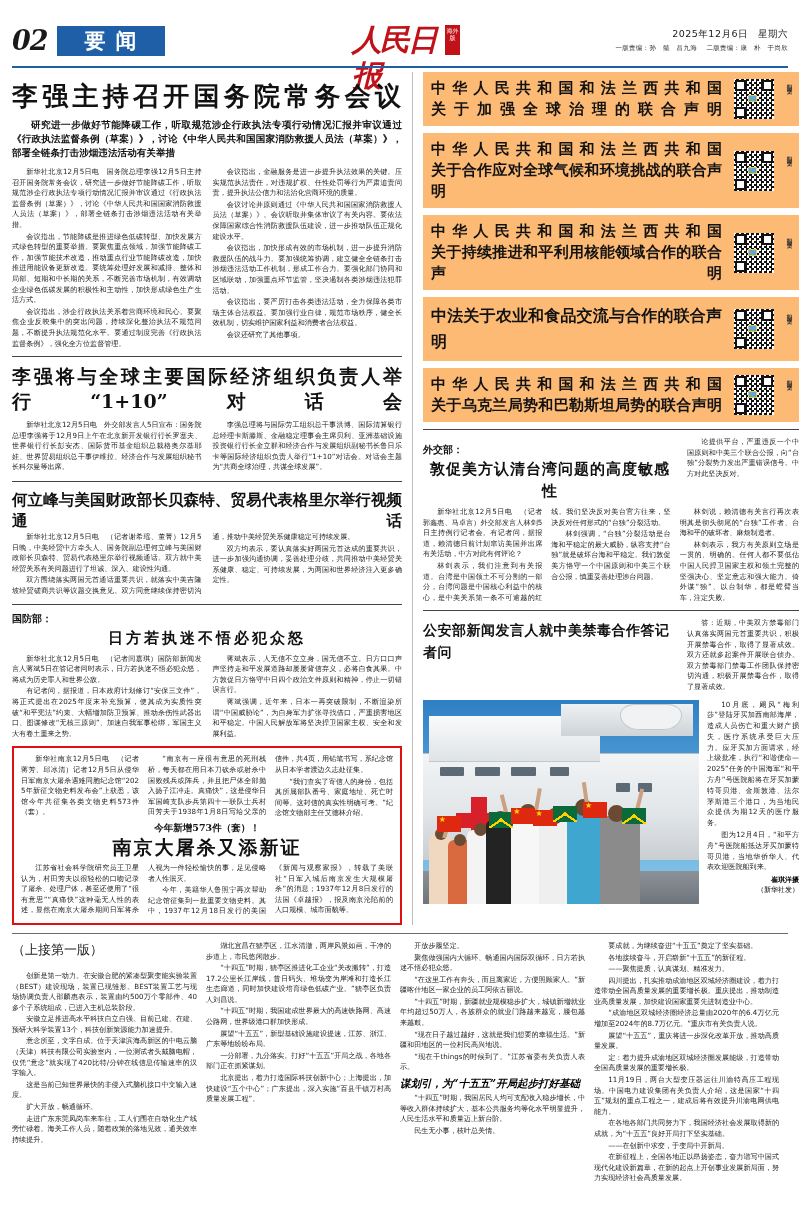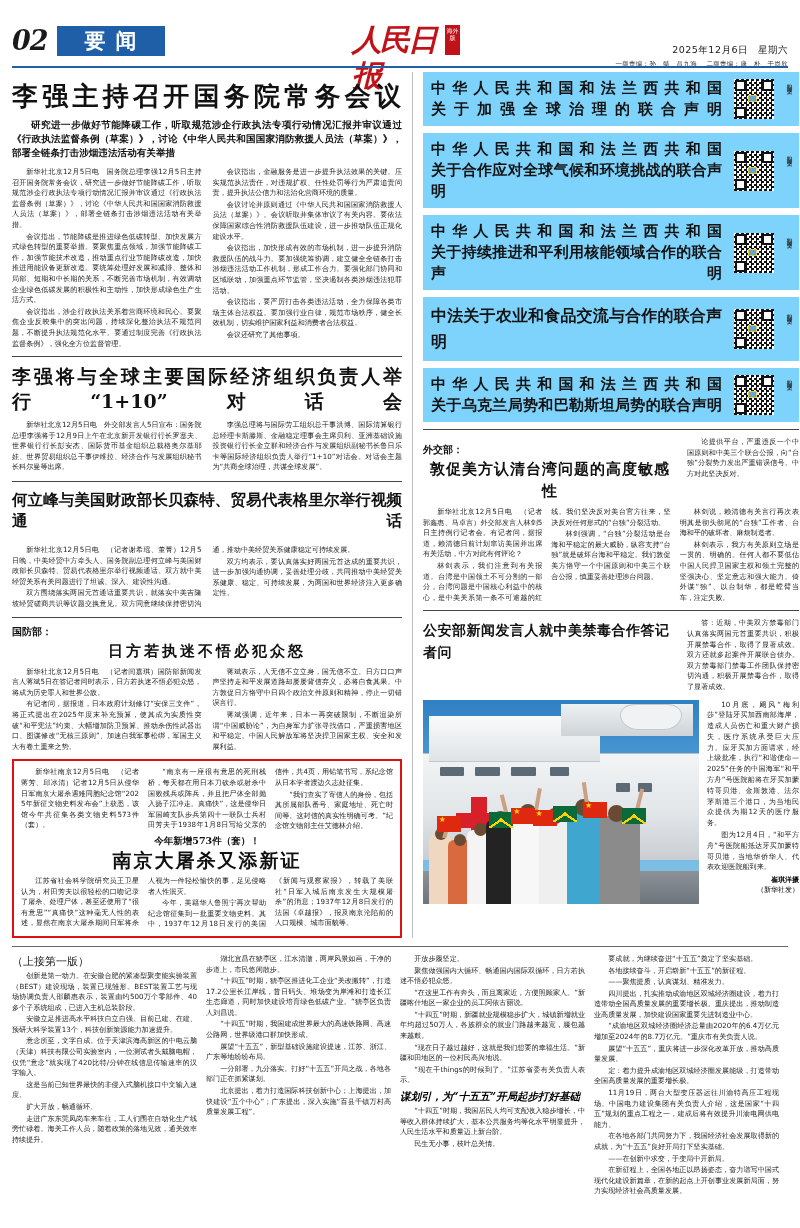--- a/index.html
+++ b/index.html
@@ -84,21 +84,21 @@
     font-size: 6px;
     line-height: 7px;
     text-align: center;
     padding-top: 2px;
     box-sizing: border-box;
     letter-spacing: 0;
   }
   .mh-right {
     position: absolute;
     right: 12px;
-    top: 44px;
+    top: 28px;
     text-align: right;
   }
   .mh-date {
     font-size: 9.5px;
     color: #1a1a1a;
     letter-spacing: 0.5px;
     margin-bottom: 3px;
   }
   .mh-editors {
     font-size: 6.5px;
@@ -157,21 +157,21 @@
     margin: 6px 0 6px 0;
     text-align: justify;
     text-align-last: justify;
     color: #111;
   }
   h2.hl2 {
     font-family: "DejaVu Serif", "Liberation Serif", serif;
     font-weight: bold;
     font-size: 15.5px;
     line-height: 21px;
-    margin: 5px 0 14px 0;
+    margin: 5px 0 1px 0;
     text-align: justify;
     text-align-last: justify;
     color: #111;
   }
   .kicker {
     font-size: 10px;
     font-weight: bold;
     margin: 6px 0 1px 0;
     color: #111;
   }
@@ -195,21 +195,21 @@
     margin: 0 0 1px 0;
     text-align: justify;
     text-indent: 14.2px;
     color: #1c1c1c;
     word-break: break-all;
   }
   .rule-dark { border-top: 1px solid #444; margin: 7px 0; }
 
   
   .stmt {
-    background: #7dd3fc;
+    background: #fdba74;
     border: 0;
     padding: 6px 6px 6px 8px;
     margin-bottom: 7px;
     display: flex;
     align-items: center;
     gap: 12px;
   }
   .stmt-txt { flex: 1; }
   .stmt-l1, .stmt-l2 {
     font-family: "DejaVu Serif", "Liberation Serif", serif;
@@ -378,21 +378,21 @@
     margin-top: 2px;
   }
   .photo-caption-credit .src { font-weight: normal; display:block; }
 
   .caption-col p { font-size: 7.1px; line-height: 10.8px; }
 
   .sec-divider {
     border-top: 1px solid #6a6a6a;
     margin: 8px 0 7px 0;
   }
-  .cont-note { font-size: 11px; font-weight: normal; color:#222; margin-bottom:2px;}
+  .cont-note { font-size: 13px; font-weight: normal; color:#222; margin-bottom:12px;}
 </style>
 </head>
 <body>
 
 <div class="page">
 
   <div class="masthead">
     <div class="mh-left">
       <div class="page-no">02</div>
       <div class="section-badge">要闻</div>

